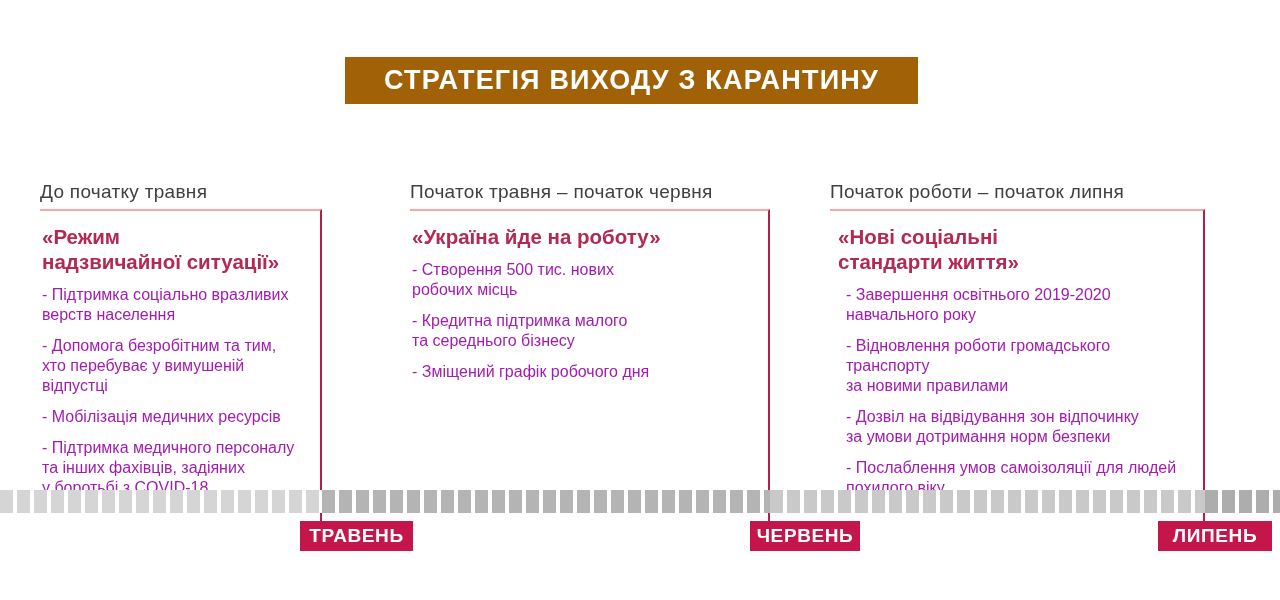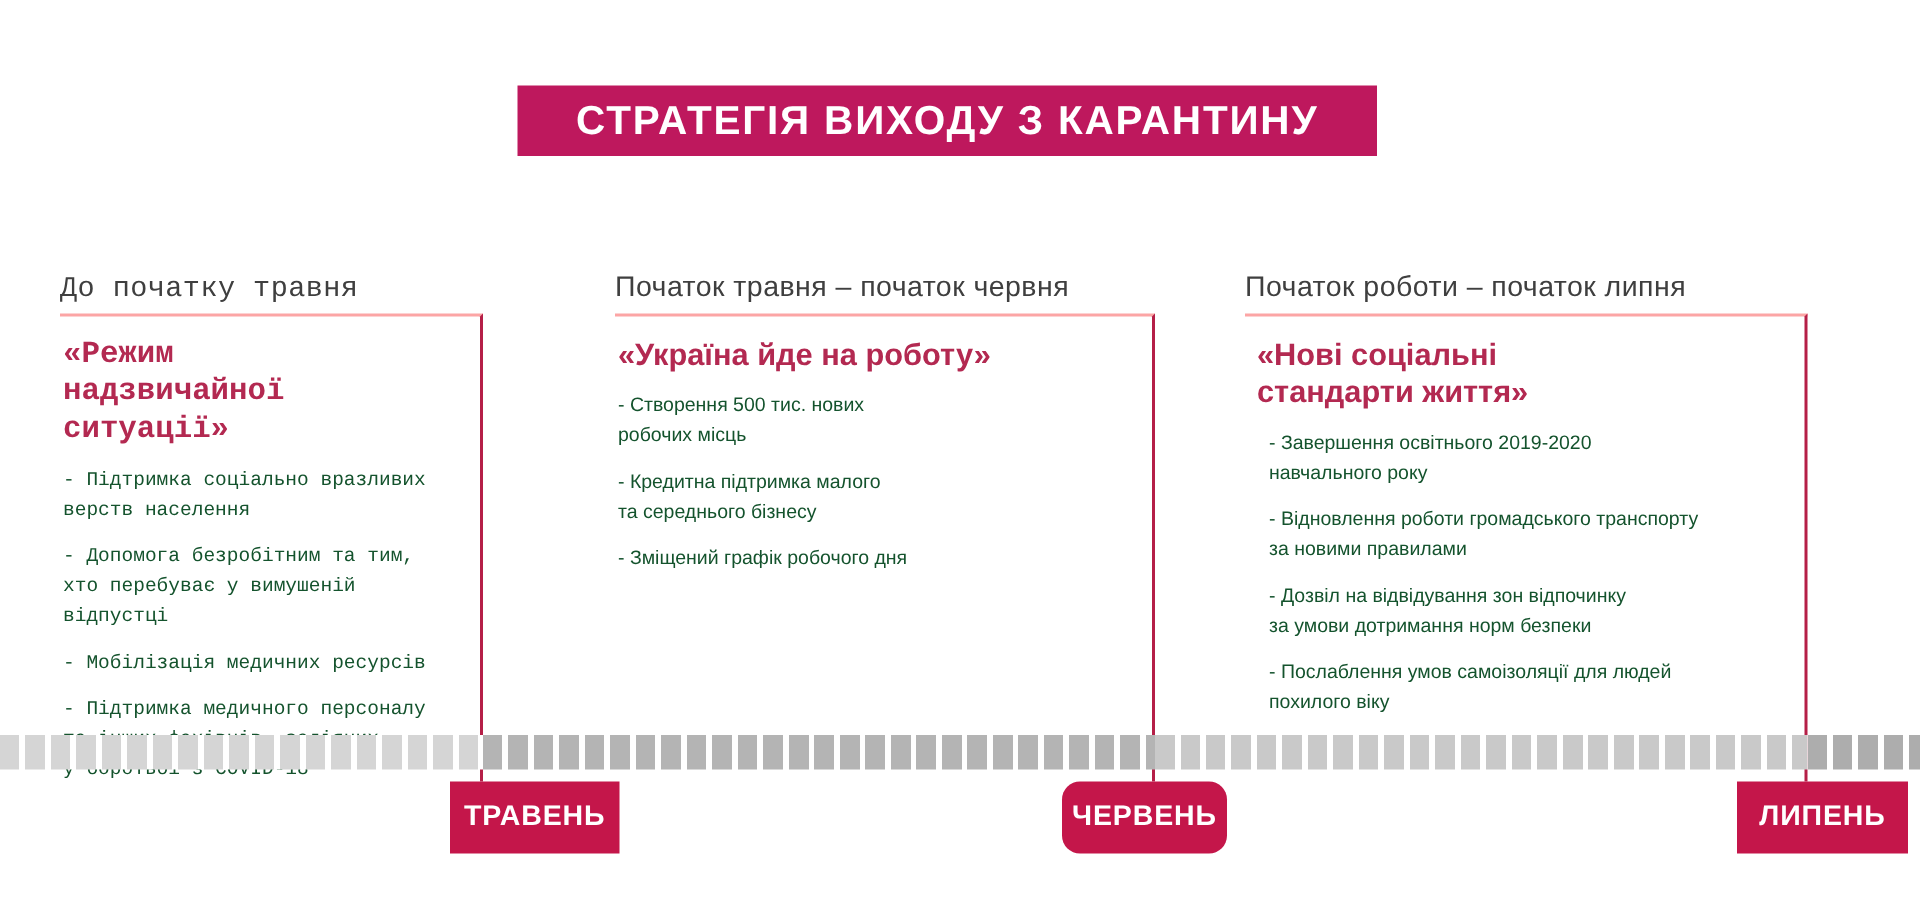--- a/index.html
+++ b/index.html
@@ -11,34 +11,34 @@
     background: #ffffff;
     overflow: hidden;
     font-family: "Liberation Sans", sans-serif;
   }
 
   
   .banner {
     position: absolute;
     left: 345px; top: 57px;
     width: 573px; height: 47px;
-    background: #be185d;
+    background: #a16207;
     display: flex; align-items: center; justify-content: center;
   }
   .banner span {
     color: #ffffff;
     font-size: 27px;
     font-weight: bold;
     letter-spacing: 1.2px;
     white-space: nowrap;
   }
 
   
   .col { position: absolute; top: 181px; }
-  .col-1 { left: 40px;  width: 282px; font-family: Liberation Mono, monospace; }
+  .col-1 { left: 40px;  width: 282px; }
   .col-2 { left: 410px; width: 360px; }
   .col-3 { left: 830px; width: 375px; }
 
   .period {
     font-size: 19px;
     color: #3f3f3f;
     letter-spacing: 0.3px;
     margin-bottom: 6px;
     white-space: nowrap;
   }
@@ -51,50 +51,50 @@
     color: #b32951;
     font-weight: bold;
     font-size: 20.5px;
     line-height: 25px;
     margin: 13px 8px 0 2px;
     white-space: pre-line;
   }
   .col-3 .phase-name { margin-left: 8px; }
   .items { margin: 11px 8px 0 2px; }
   .item {
-    font-size: 13px;
-    color: #14532d;
+    font-size: 16px;
+    color: #a21caf;
     line-height: 20px;
     margin-bottom: 11px;
     white-space: pre-line;
   }
   .col-3 .items { margin-left: 16px; }
 
   
   .timeline { position: absolute; left: 0; top: 490px; width: 1280px; height: 23px; }
   .seg { position: absolute; top: 0; height: 23px; }
   .seg-1 { left: 0;      width: 322px; background: repeating-linear-gradient(to right, #d5d5d5 0 13px, #ffffff 13px 17px); }
   .seg-2 { left: 322px;  width: 448px; background: repeating-linear-gradient(to right, #b4b4b4 0 13px, #ffffff 13px 17px); }
   .seg-3 { left: 770px;  width: 435px; background: repeating-linear-gradient(to right, #c9c9c9 0 13px, #ffffff 13px 17px); }
   .seg-4 { left: 1205px; width: 75px;  background: repeating-linear-gradient(to right, #adadad 0 13px, #ffffff 13px 17px); }
 
   
   .month {
     position: absolute;
-    top: 521px; height: 48px;
+    top: 521px; height: 30px;
     background: #c4164a;
     color: #ffffff;
     font-weight: bold;
     font-size: 19px;
     letter-spacing: 0.6px;
     display: flex; align-items: center; justify-content: center;
     z-index: 3;
   }
   .month-1 { left: 300px;  width: 113px; }
-  .month-2 { left: 708px;  width: 110px; border-radius: 12px; }
+  .month-2 { left: 750px;  width: 110px; }
   .month-3 { left: 1158px; width: 114px; }
 </style>
 </head>
 <body>
 
 <div class="canvas">
 
   <div class="banner">
     <span>СТРАТЕГІЯ ВИХОДУ З КАРАНТИНУ</span>
   </div>

